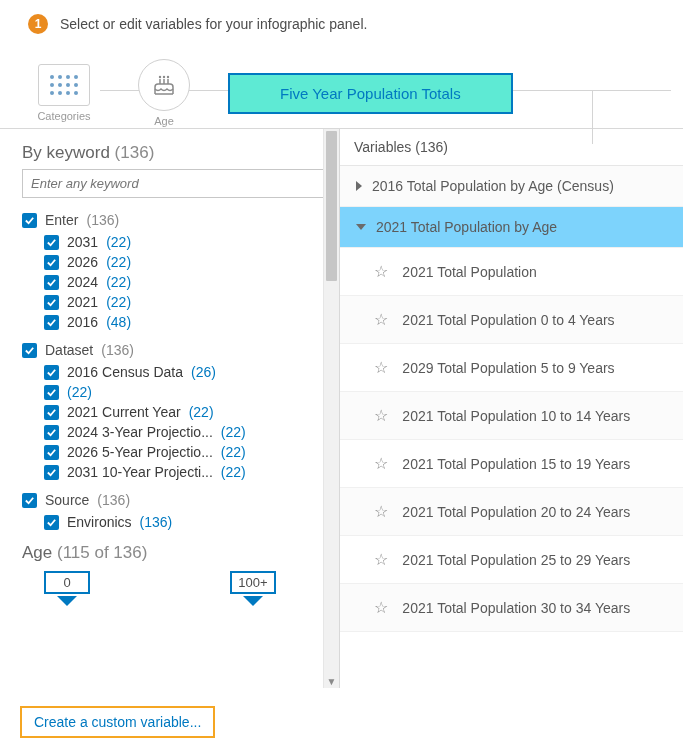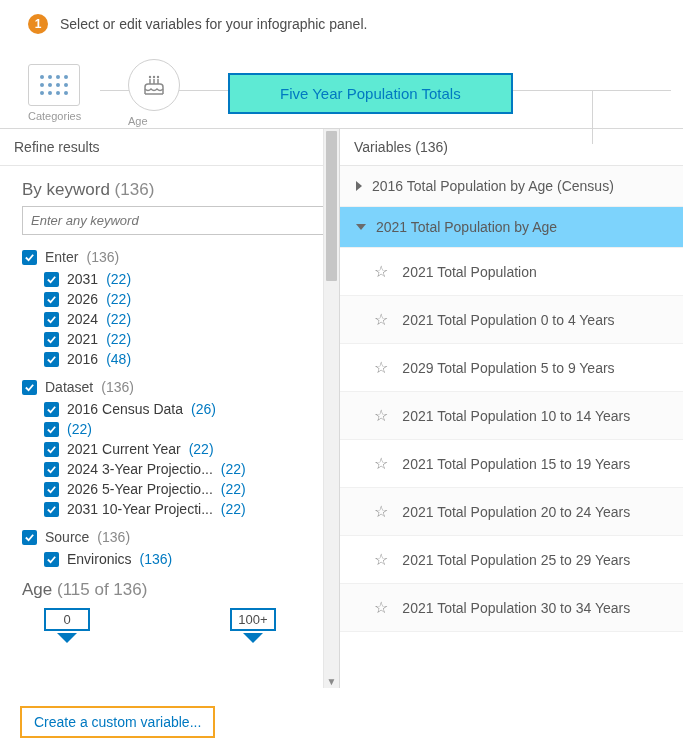--- a/index.html
+++ b/index.html
@@ -25,21 +25,21 @@
   .breadcrumb-row {
     display:flex; align-items:center;
     padding: 8px 0 0 28px;
     position:relative;
     height: 78px;
   }
   .bc-line-long {
     position:absolute; top:40px; left:100px; right:12px; height:1px;
     background:#d4d4d4; z-index:0;
   }
-  .bc-node { display:flex; flex-direction:column; z-index:1;width:72px;margin-right:28px;}
+  .bc-node { display:flex; flex-direction:column; align-items:center; z-index:1;width:72px;margin-right:28px;}
   .bc-box {
     width:52px; height:42px; border:1px solid #d0d0d0; border-radius:3px;
     background:#fff; display:flex; align-items:center; justify-content:center;
     font-size:10px; color:#76a1c5;
   }
   .bc-cats svg { width:36px; height:28px; }
   .bc-circle {
     width:52px;height:52px;border-radius:50%;border:1px solid #d0d0d0;background:#fff;
     display:flex;align-items:center;justify-content:center;
   }
@@ -179,21 +179,20 @@
         </svg>
       </div>
       <div class="bc-label">Age</div>
     </div>
     <div class="bc-title-box">Five Year Population Totals</div>
   </div>
 
   <div class="panels">
 
     <div class="left-col">
-      <div class="col-head">Refine results</div>
       <div class="left-body">
         <div class="section-label">
           <span>By keyword</span>
           <span class="count-grey">(136)</span>
         </div>
         <input class="kw-input" placeholder="Enter any keyword" style="">
 
         <div class="facet" id="facet-year">
             <div class="facet-head">
               <span class="chk">

